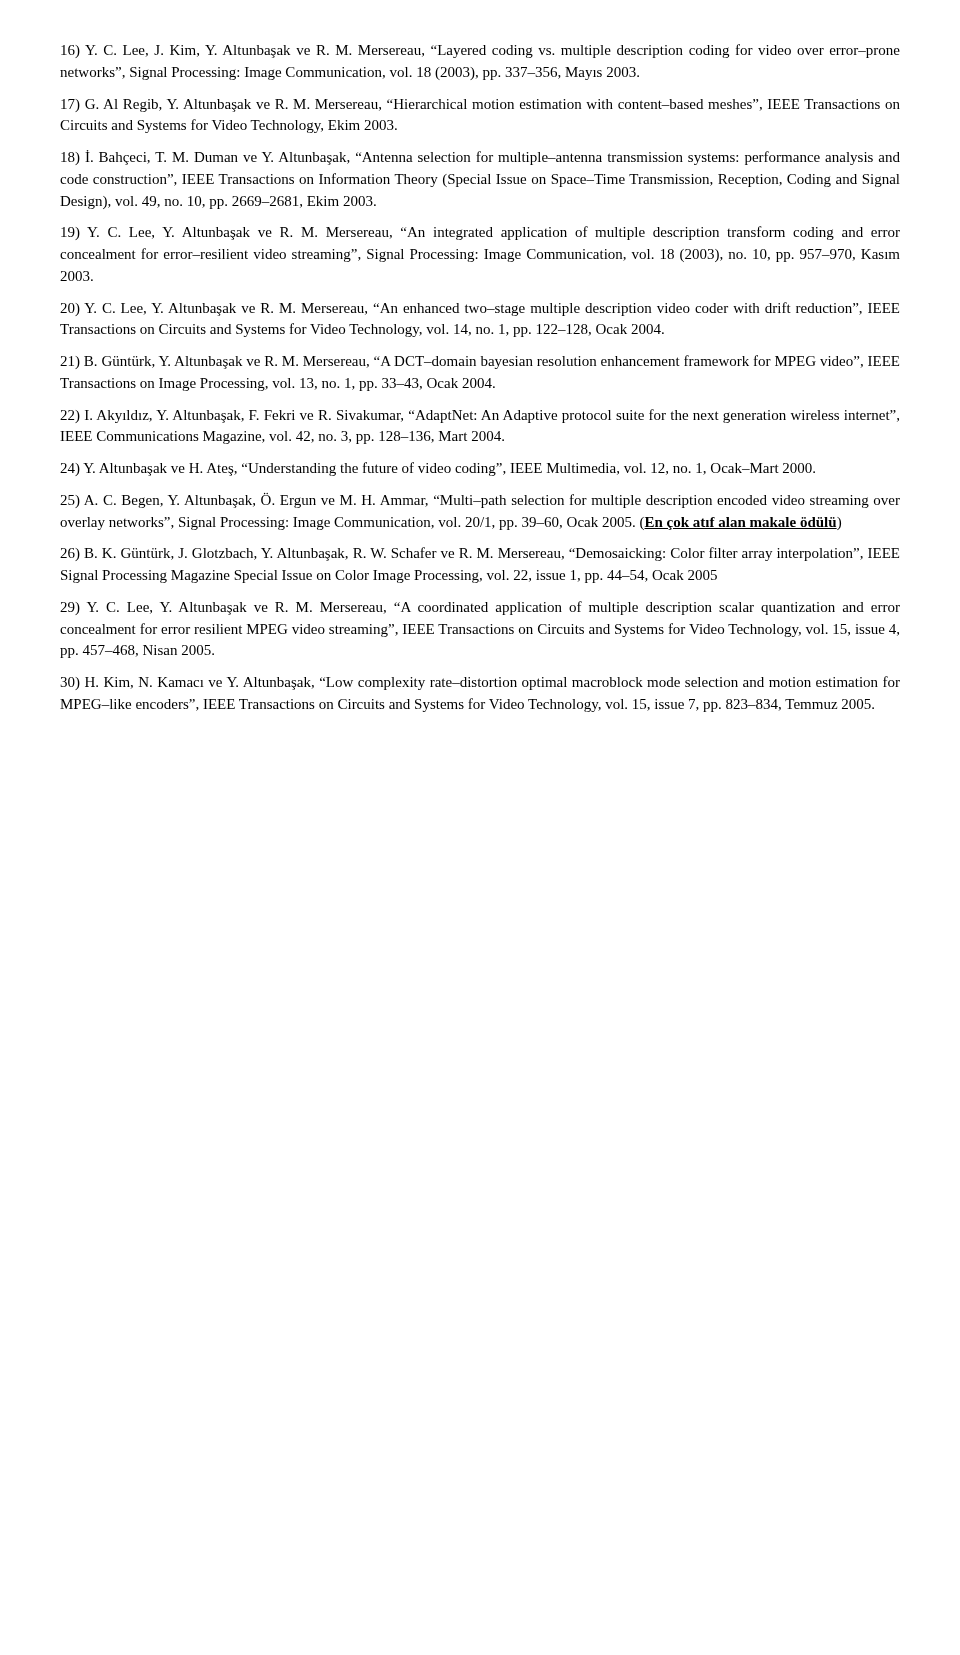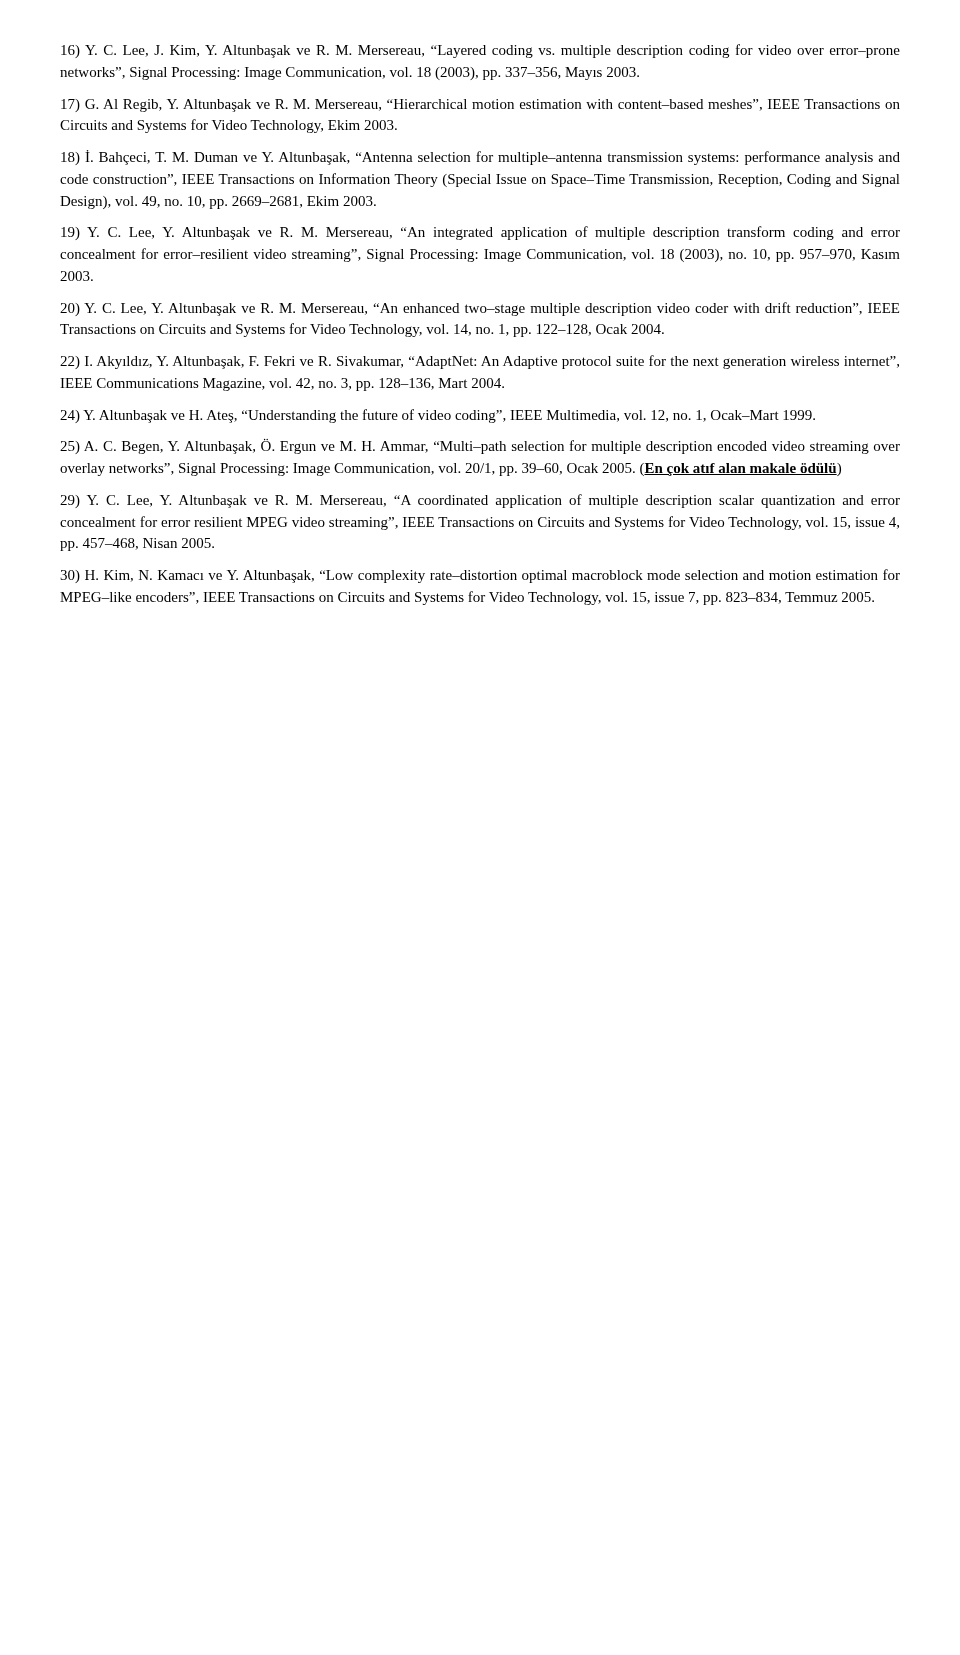--- a/index.html
+++ b/index.html
@@ -31,19 +31,21 @@
 </head>
 <body>
 
 <div class="content">
   <div id="entries-container">
       <div class="entry">16) Y. C. Lee, J. Kim, Y. Altunbaşak ve R. M. Mersereau, “Layered coding vs. multiple description coding for video over error–prone networks”, Signal Processing: Image Communication, vol. 18 (2003), pp. 337–356, Mayıs 2003.</div>
       <div class="entry">17) G. Al Regib, Y. Altunbaşak ve R. M. Mersereau, “Hierarchical motion estimation with content–based meshes”, IEEE Transactions on Circuits and Systems for Video Technology, Ekim 2003.</div>
       <div class="entry">18) İ. Bahçeci, T. M. Duman ve Y. Altunbaşak, “Antenna selection for multiple–antenna transmission systems: performance analysis and code construction”, IEEE Transactions on Information Theory (Special Issue on Space–Time Transmission, Reception, Coding and Signal Design), vol. 49, no. 10, pp. 2669–2681, Ekim 2003.</div>
       <div class="entry">19) Y. C. Lee, Y. Altunbaşak ve R. M. Mersereau, “An integrated application of multiple description transform coding and error concealment for error–resilient video streaming”, Signal Processing: Image Communication, vol. 18 (2003), no. 10, pp. 957–970, Kasım 2003.</div>
       <div class="entry">20) Y. C. Lee, Y. Altunbaşak ve R. M. Mersereau, “An enhanced two–stage multiple description video coder with drift reduction”, IEEE Transactions on Circuits and Systems for Video Technology, vol. 14, no. 1, pp. 122–128, Ocak 2004.</div>
+      <div class="entry">21) B. Güntürk, Y. Altunbaşak ve R. M. Mersereau, “A DCT–domain bayesian resolution enhancement framework for MPEG video”, IEEE Transactions on Image Processing, vol. 13, no. 1, pp. 33–43, Ocak 2004.</div>
       <div class="entry">22) I. Akyıldız, Y. Altunbaşak, F. Fekri ve R. Sivakumar, “AdaptNet: An Adaptive protocol suite for the next generation wireless internet”, IEEE Communications Magazine, vol. 42, no. 3, pp. 128–136, Mart 2004.</div>
-      <div class="entry">24) Y. Altunbaşak ve H. Ateş, “Understanding the future of video coding”, IEEE Multimedia, vol. 12, no. 1, Ocak–Mart 1999.</div>
+      <div class="entry">24) Y. Altunbaşak ve H. Ateş, “Understanding the future of video coding”, IEEE Multimedia, vol. 12, no. 1, Ocak–Mart 2000.</div>
       <div class="entry"><span>25) </span><span>A. C. Begen, Y. Altunbaşak, Ö. Ergun ve M. H. Ammar, “Multi–path selection for multiple description encoded video streaming over overlay networks”, Signal Processing: Image Communication, vol. 20/1, pp. 39–60, Ocak 2005. (</span><span class="bold">En çok atıf alan makale ödülü</span><span>)</span></div>
+      <div class="entry">26) B. K. Güntürk, J. Glotzbach, Y. Altunbaşak, R. W. Schafer ve R. M. Mersereau, “Demosaicking: Color filter array interpolation”, IEEE Signal Processing Magazine Special Issue on Color Image Processing, vol. 22, issue 1, pp. 44–54, Ocak 2005</div>
       <div class="entry">29) Y. C. Lee, Y. Altunbaşak ve R. M. Mersereau, “A coordinated application of multiple description scalar quantization and error concealment for error resilient MPEG video streaming”, IEEE Transactions on Circuits and Systems for Video Technology, vol. 15, issue 4, pp. 457–468, Nisan 2005.</div>
       <div class="entry">30) H. Kim, N. Kamacı ve Y. Altunbaşak, “Low complexity rate–distortion optimal macroblock mode selection and motion estimation for MPEG–like encoders”, IEEE Transactions on Circuits and Systems for Video Technology, vol. 15, issue 7, pp. 823–834, Temmuz 2005.</div>
     </div>
 </div>
 
 </body></html>

